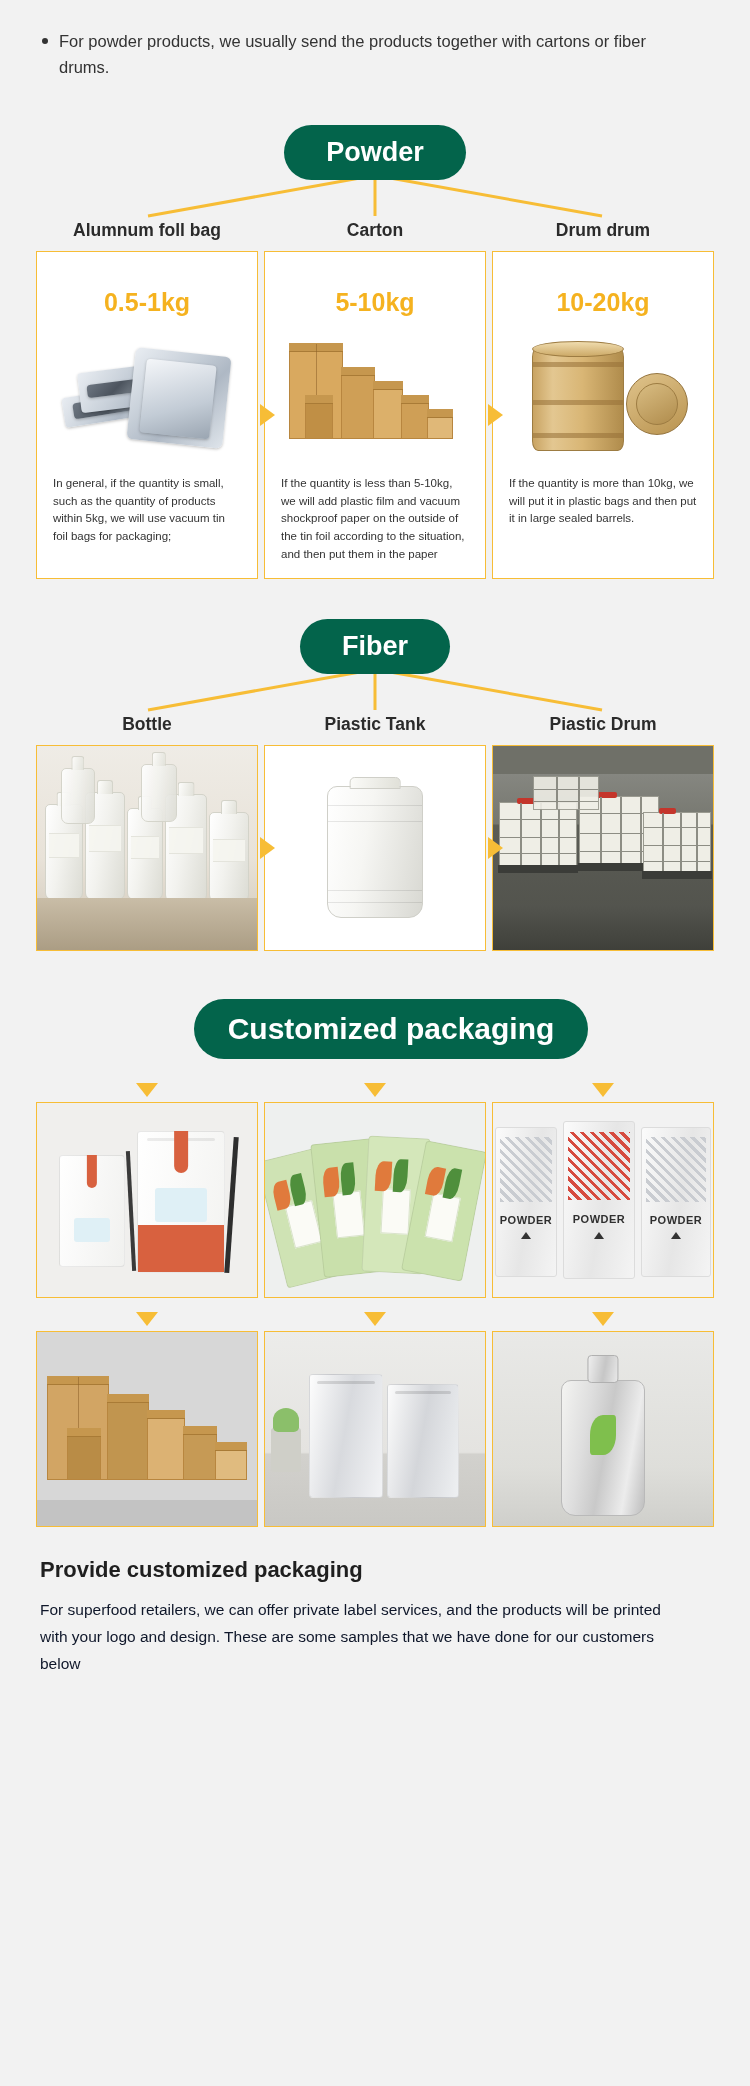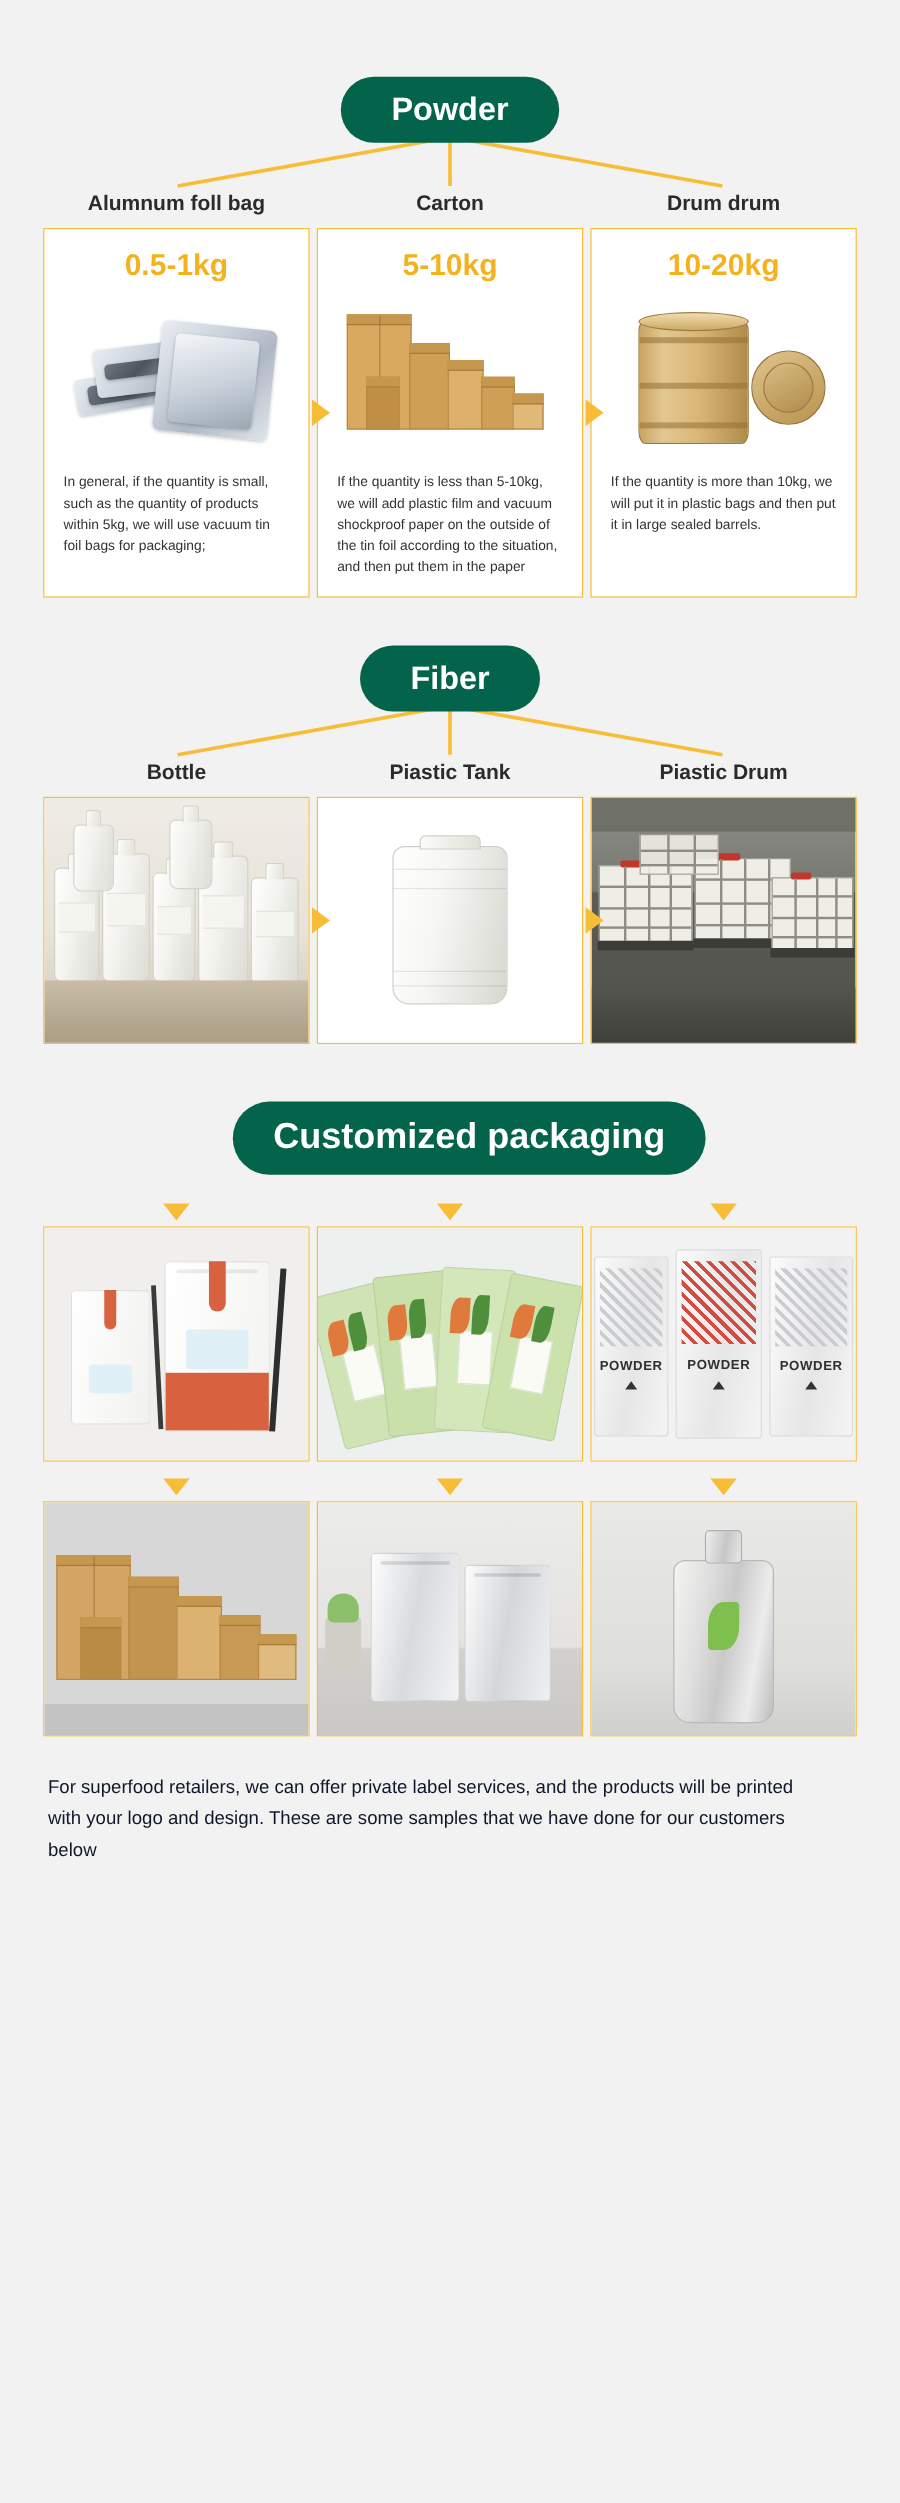--- a/index.html
+++ b/index.html
@@ -114,21 +114,21 @@
   .cards {
     display: flex;
     justify-content: space-between;
     align-items: stretch;
     position: relative;
   }
   .card {
     width: 222px;
     border: 1.5px solid #f7bd36;
     background: #ffffff;
-    padding: 8px 10px 14px 10px;
+    padding: 28px 10px 14px 10px;
     display: flex;
     flex-direction: column;
   }
   .card-weight {
     text-align: center;
     color: #f5b21f;
     font-size: 25px;
     font-weight: bold;
     margin: 8px 0 14px 0;
   }
@@ -359,20 +359,24 @@
     width: 0; height: 0; border-left: 5px solid transparent; border-right: 5px solid transparent; border-bottom: 7px solid #333; }
   .dotgrid { position: absolute; left: 6%; right: 6%; top: 6%; height: 44%; }
 </style>
 </head>
 <body>
 
 <div class="page">
 
 
   <div class="intro">
+    <div class="bullet-row">
+      <span class="bullet-dot"></span>
+      <span class="bullet-text">For powder products, we usually send the products together with cartons or fiber drums.</span>
+    </div>
   </div>
 
   <div style="margin-top:26px;">
     <div class="pill-wrap">
       <div class="pill">Powder</div>
     </div>
     <div class="connectors">
       <svg width="750" height="44" viewBox="0 0 750 44">
         <line x1="375" y1="2" x2="375" y2="40" stroke="#f7bd36" stroke-width="3"></line>
         <line x1="360" y1="2" x2="148" y2="40" stroke="#f7bd36" stroke-width="3"></line>
@@ -713,16 +717,17 @@
             <span class="cap2"></span>
             <span class="leafmark" style="top:34px;"></span>
           </div>
         </div>
       </div>
     </div>
 
   </div>
 
   <div class="footer">
+    <div class="footer-title">Provide customized packaging</div>
     <div class="footer-text">For superfood retailers, we can offer private label services, and the products will be printed with your logo and design. These are some samples that we have done for our customers below</div>
   </div>
 
 </div>
 
 </body></html>

